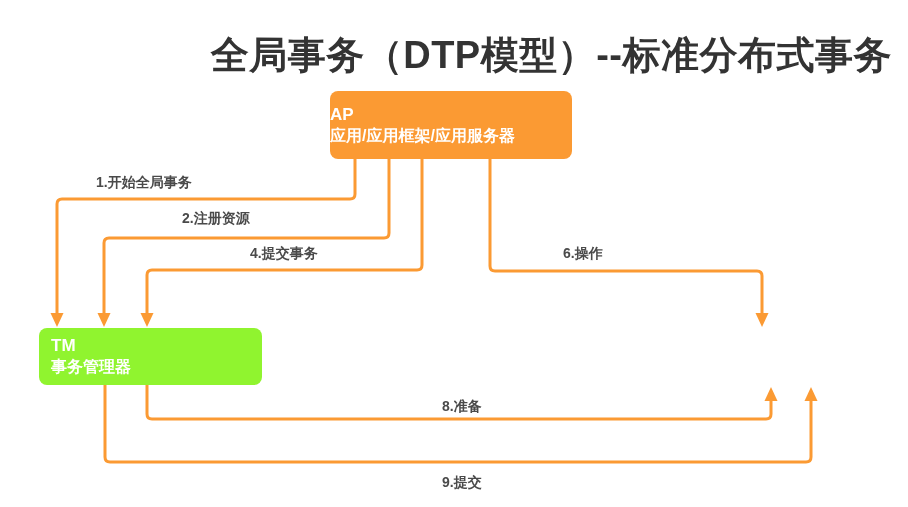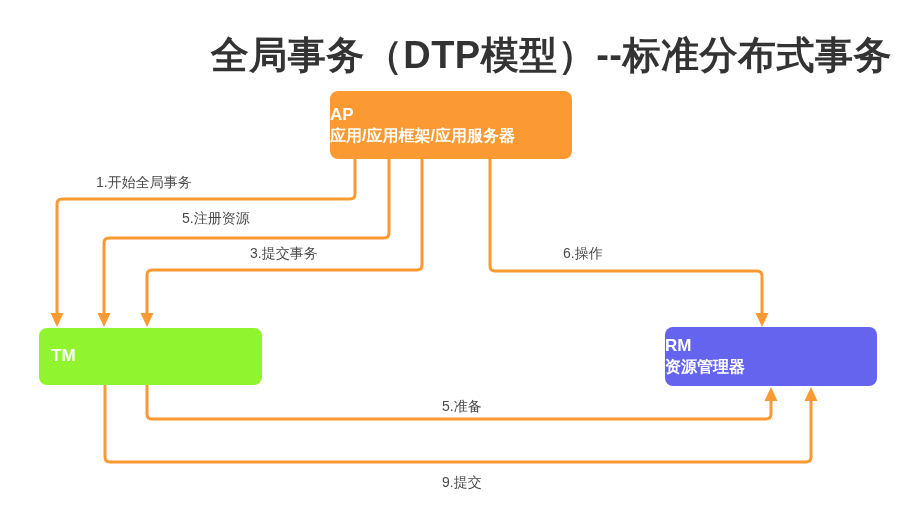--- a/index.html
+++ b/index.html
@@ -77,20 +77,21 @@
     .node-rm {
       left: 665px; top: 327px;
       width: 212px; height: 59px;
       background: var(--node_purple, #6464EF);
     }
     .edge-label {
       position: absolute;
       font-size: 14px;
       color: var(--label_text, #4A4A4A);
       white-space: nowrap;
+      font-weight: bold;
     }
     .el1 { left: 96px;  top: 174px; }
     .el2 { left: 182px; top: 210px; }
     .el3 { left: 563px; top: 245px; }
     .el4 { left: 250px; top: 245px; }
     .el5 { left: 442px; top: 398px; }
     .el6 { left: 442px; top: 474px; }
   </style>
 </head>
 <body>
@@ -120,27 +121,24 @@
     <polygon class="arrowhead" points="804.5,401 817.5,401 811,387"></polygon>
   </svg>
 
   <div class="node node-ap">
     <div class="node-abbr">AP</div>
     <div class="node-label">应用/应用框架/应用服务器</div>
   </div>
 
   <div class="node node-tm">
     <div class="node-abbr">TM</div>
+    <div class="node-label">事务管理器</div>
   </div>
 
-  <div class="node node-rm">
-    <div class="node-abbr">RM</div>
-    <div class="node-label">资源管理器</div>
-  </div>
 
   <span class="edge-label el1">1.开始全局事务</span>
-  <span class="edge-label el2">5.注册资源</span>
+  <span class="edge-label el2">2.注册资源</span>
   <span class="edge-label el3">6.操作</span>
-  <span class="edge-label el4">3.提交事务</span>
-  <span class="edge-label el5">5.准备</span>
+  <span class="edge-label el4">4.提交事务</span>
+  <span class="edge-label el5">8.准备</span>
   <span class="edge-label el6">9.提交</span>
 
 </div>
 
 </body></html>

